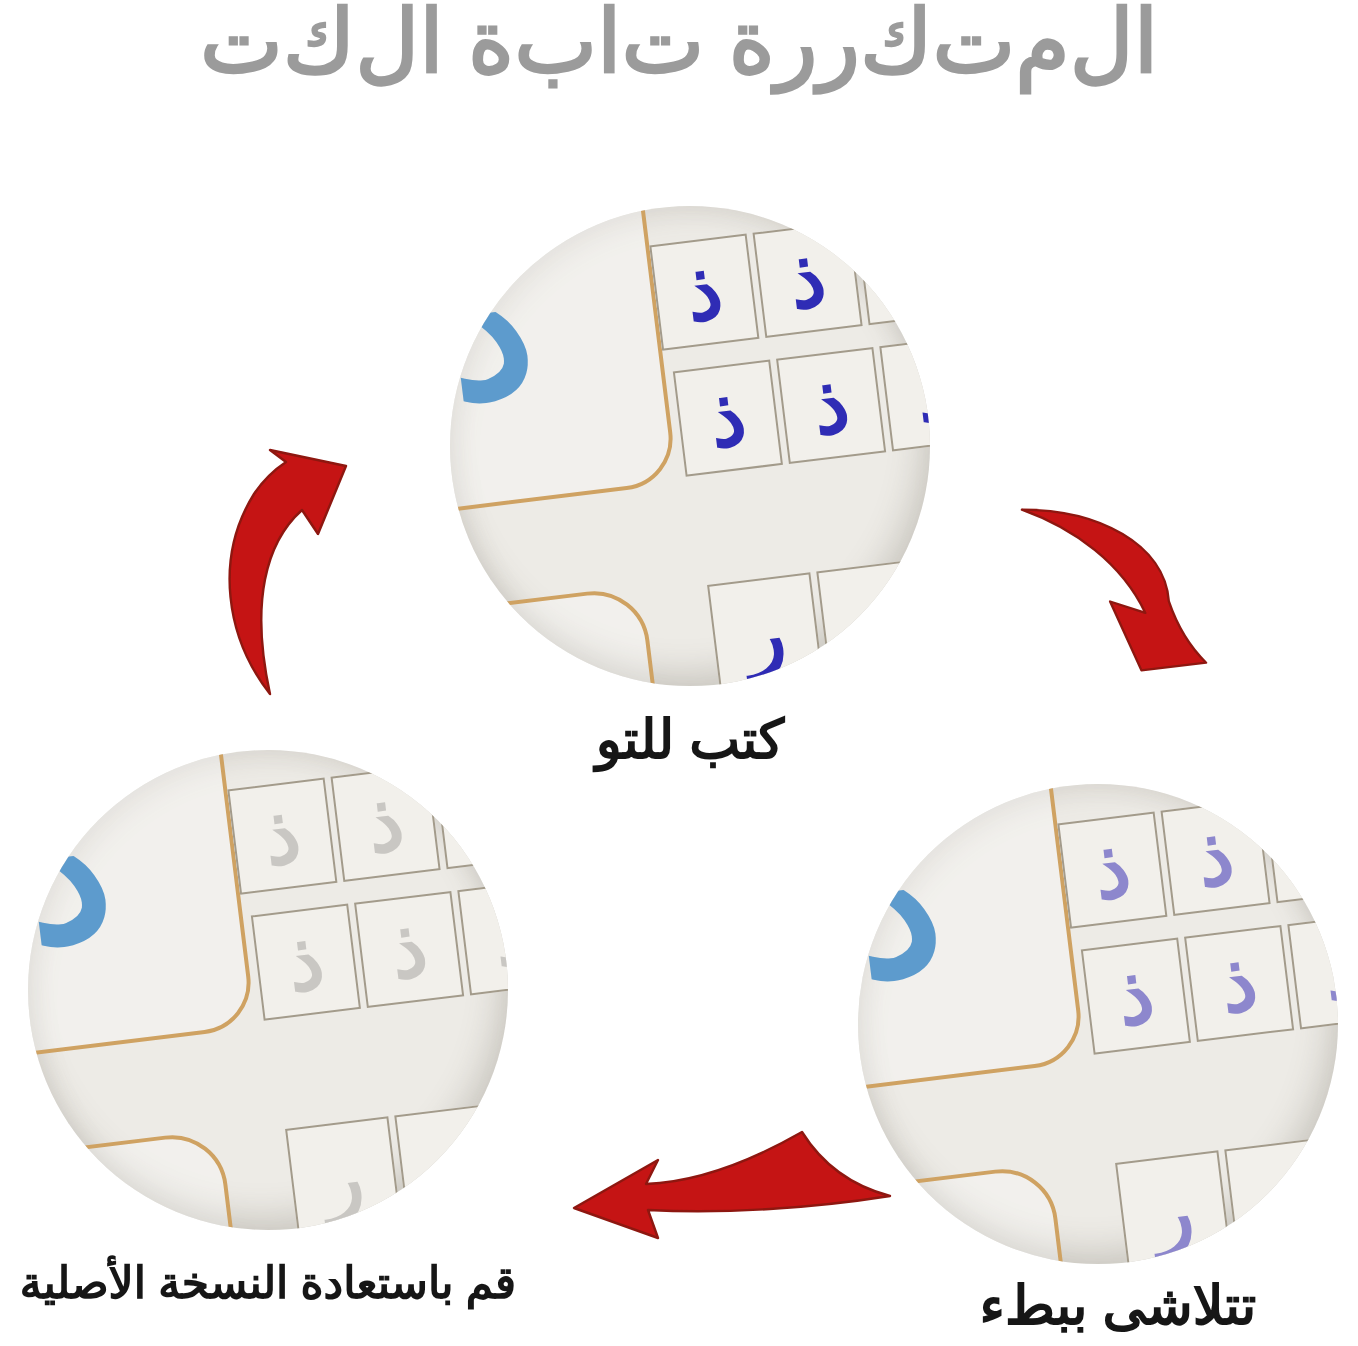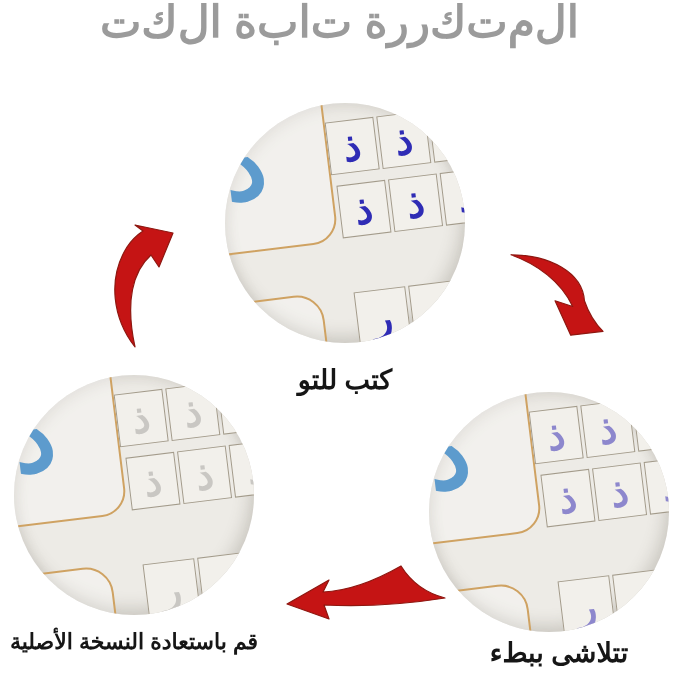--- a/index.html
+++ b/index.html
@@ -33,21 +33,21 @@
   .row1{left:152px;top:58px;}
   .row2{left:156px;top:122px;}
   .row3{left:160px;top:230px;}
   .pbox{
     width:49px;height:53px;box-sizing:border-box;display:flex;align-items:center;justify-content:center;
     border:1px solid var(--box-border,#a39b8b);background:var(--box-bg,#f2f0eb);
   }
   .row3 .pbox{width:52px;height:58px;}
   .pbox span{font-size:40px;font-weight:bold;line-height:1;color:var(--ink,#333);}
   .caption{
-    margin-top:21px;text-align:center;font-weight:bold;white-space:nowrap;
+    margin-top:11px;text-align:center;font-weight:bold;white-space:nowrap;
     color:var(--caption-color,#161616);
   }
   .cap-top{font-size:27px;}
   .cap-right{font-size:27px;margin-top:5px;transform:translateX(10px);}
   .cap-left{font-size:22px;margin-top:14px;}
   .arrow{position:absolute;}
   .arrow path{fill:var(--arrow,#c51414);stroke:var(--arrow-edge,#8e1710);stroke-width:1.2;stroke-linejoin:round;}
   #arrow-left{left:97px;top:223px;width:95px;height:126px;}
   #arrow-right{left:508px;top:251px;width:98px;height:88px;}
   #arrow-bottom{left:283px;top:560px;width:164px;height:60px;}

